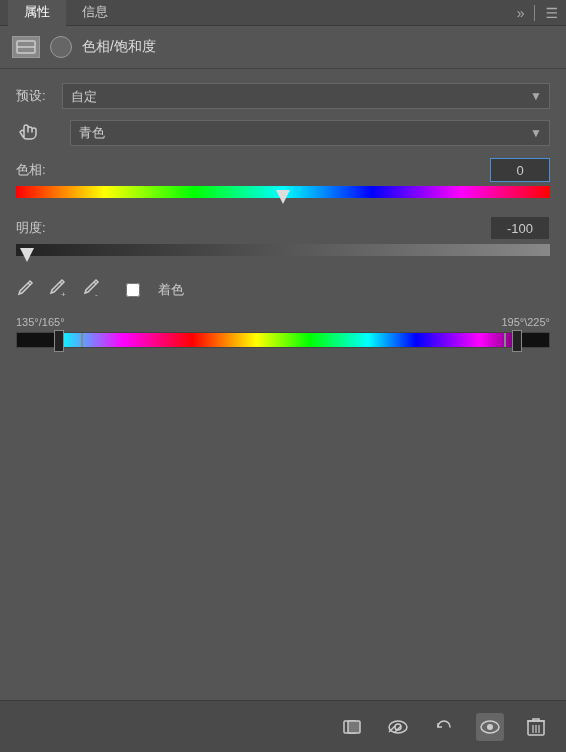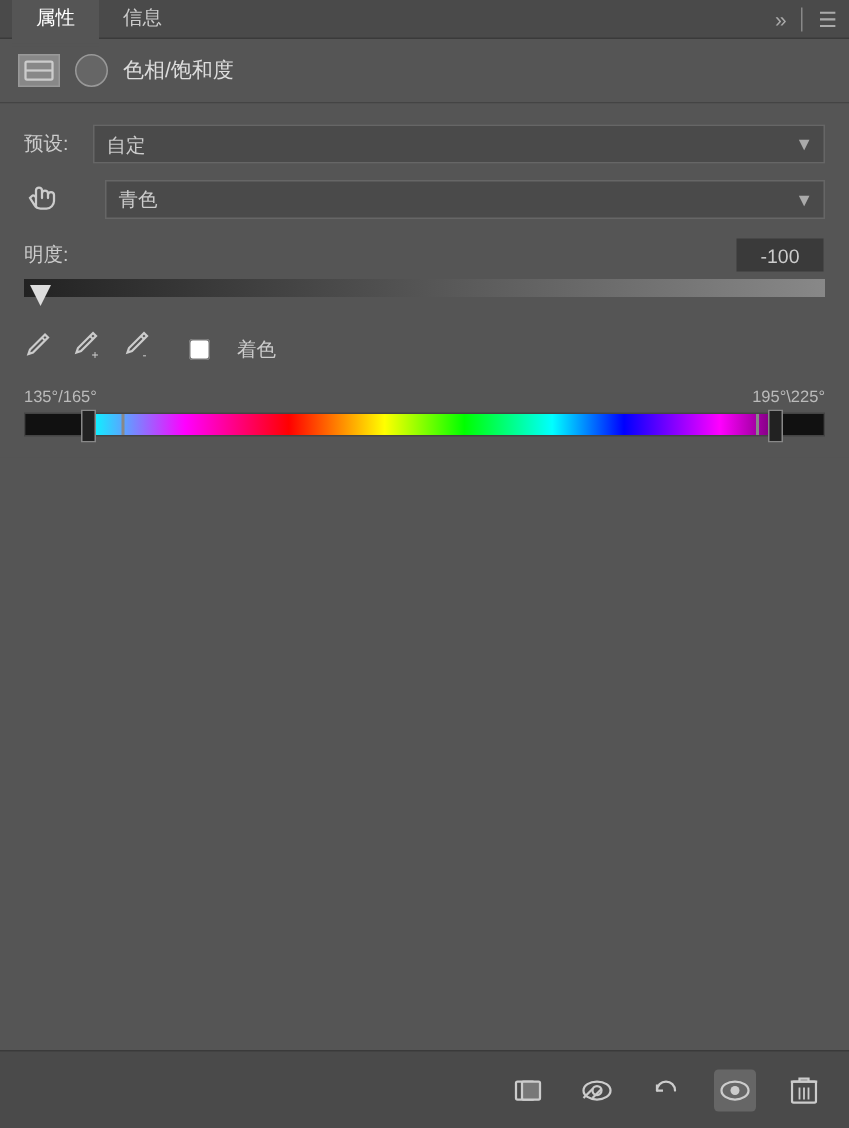--- a/index.html
+++ b/index.html
@@ -360,20 +360,31 @@
         <option>黄色</option>
         <option>绿色</option>
         <option selected="">青色</option>
         <option>蓝色</option>
         <option>洋红</option>
       </select>
       <span class="select-arrow">▼</span>
     </div>
   </div>
 
+  <div class="slider-section">
+    <div class="slider-header">
+      <span class="slider-label">色相:</span>
+      <input class="num-input" type="text" value="0" style="">
+    </div>
+    <div style="position:relative; margin-bottom: 18px;">
+      <div class="hue-slider-track">
+        <div class="slider-thumb thumb-center"></div>
+      </div>
+    </div>
+  </div>
 
 
   <div class="slider-section">
     <div class="slider-header">
       <span class="slider-label">明度:</span>
       <input class="num-input-plain" type="text" value="-100" style="">
     </div>
     <div style="position:relative; margin-bottom: 18px;">
       <div class="light-slider-track">
         <div class="slider-thumb thumb-left" style="left: 4px;"></div>

